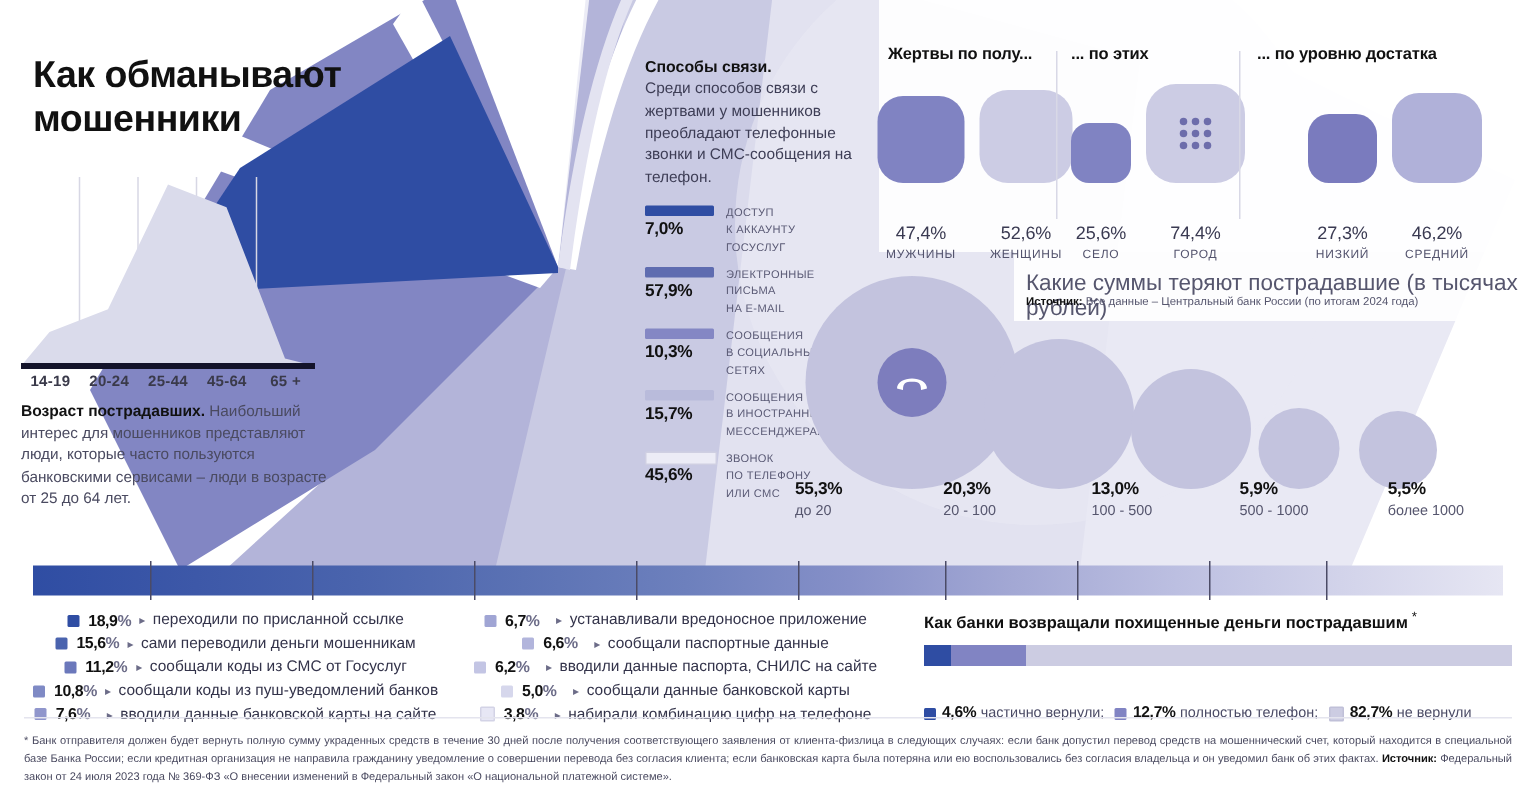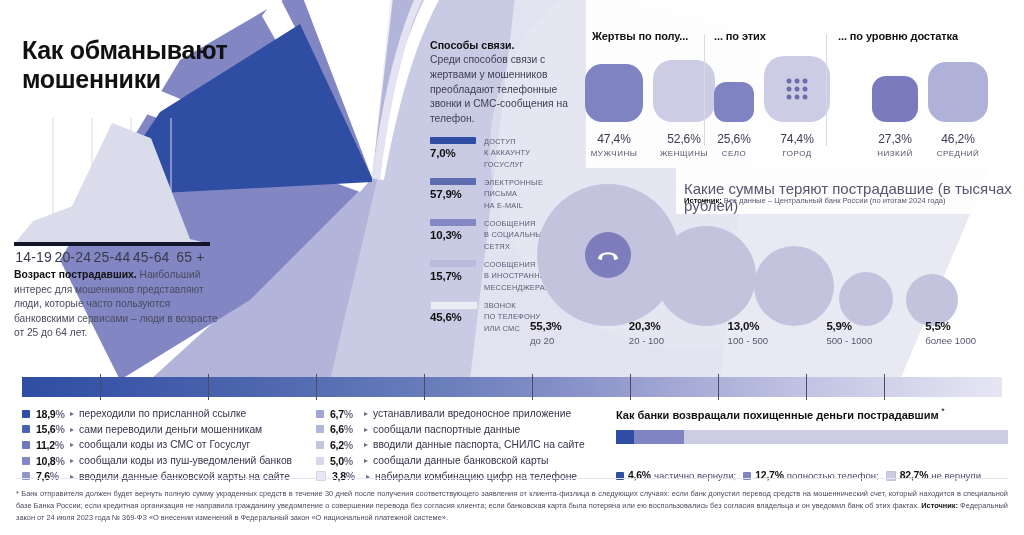--- a/index.html
+++ b/index.html
@@ -16,41 +16,41 @@
   .fan{position:absolute;left:0;top:0;width:1024px;height:380px;pointer-events:none;}
 
   
   .title{position:absolute;left:22px;top:36px;width:270px;
     font-size:25px;font-weight:bold;line-height:1.14;letter-spacing:-0.3px;color:#111;}
 
   
   .agechart{position:absolute;left:14px;top:118px;width:196px;height:126px;}
   .age-axis{position:absolute;left:14px;top:242px;width:196px;height:4px;background:#13132a;}
   .age-ticks{position:absolute;left:14px;top:249px;width:196px;height:14px;display:flex;}
-  .age-ticks span{flex:1;text-align:center;font-size:14px;color:#3a3a4a;font-weight:normal;letter-spacing:0.2px;}
+  .age-ticks span{flex:1;text-align:center;font-size:10px;color:#3a3a4a;font-weight:bold;letter-spacing:0.2px;}
   .age-note{position:absolute;left:14px;top:268px;width:210px;font-size:10.2px;line-height:1.42;color:#4a4a60;}
   .age-note b{color:#111;font-size:10.4px;}
 
   
   .methods-head{position:absolute;left:430px;top:38px;width:152px;font-size:10.3px;line-height:1.43;color:#3d3d55;}
   .methods-head b{color:#111;display:block;font-size:10.6px;}
   .legend{position:absolute;left:430px;top:137px;width:160px;}
   .lg-row{position:relative;height:41px;}
   .lg-swatch{position:absolute;left:0;top:0;width:46px;height:7px;border-radius:1px;}
   .lg-pct{position:absolute;left:0;top:10px;font-size:11.5px;font-weight:bold;color:#111;letter-spacing:-0.2px;}
   .lg-label{position:absolute;left:54px;top:-1px;width:105px;font-size:7.4px;line-height:1.52;
     color:#5a5a75;letter-spacing:0.25px;text-transform:uppercase;}
 
   
   .panel{position:absolute;top:30px;}
   .panel-title{font-size:11px;font-weight:bold;color:#111;margin:0 0 10px 2px;letter-spacing:-0.1px;}
   .panel-row{display:flex;align-items:flex-end;gap:10px;}
   .pcell{text-align:center;}
   .pshape{border-radius:16px;margin:0 auto;position:relative;}
-  .ppct{font-size:12px;color:#3a3a52;margin-top:10px;letter-spacing:-0.1px;}
+  .ppct{font-size:12px;color:#3a3a52;margin-top:26px;letter-spacing:-0.1px;}
   .plab{font-size:8px;color:#53536d;margin-top:3px;letter-spacing:0.5px;text-transform:uppercase;}
   .divider{position:absolute;top:34px;width:1px;height:112px;background:#d8d8e6;}
   .dotgrid{position:absolute;left:50%;top:50%;transform:translate(-50%,-50%);
     display:grid;grid-template-columns:repeat(3,5px);grid-template-rows:repeat(3,5px);gap:3px;}
   .dotgrid i{width:5px;height:5px;border-radius:50%;background:#6d6dab;display:block;}
 
   
   .amt-title{position:absolute;left:684px;top:180px;font-size:15px;font-weight:bold;color:#111;}
   .amt-title span{font-weight:normal;color:#56566e;}
   .amt-src{position:absolute;left:684px;top:196px;font-size:7.6px;color:#56566e;}
@@ -62,21 +62,21 @@
   .amt-cell{flex:1;text-align:left;}
   .amt-pct{font-size:11.5px;font-weight:bold;color:#111;letter-spacing:-0.2px;}
   .amt-rng{font-size:9.6px;color:#56566e;margin-top:3px;}
 
   
   .gradbar{position:absolute;left:22px;top:377px;width:980px;height:20px;}
   .gradbar .tick{position:absolute;top:-3px;width:1px;height:26px;background:#4b4b66;}
 
   
   .blist{position:absolute;top:406px;}
-  .brow{display:flex;align-items:center;height:15.6px;}
+  .brow{display:flex;align-items:center;height:15.6px;justify-content:center;}
   .bsq{width:8px;height:8px;border-radius:1px;flex:none;margin-right:6px;}
   .bpct{font-size:10.6px;font-weight:bold;color:#111;width:34px;flex:none;letter-spacing:-0.3px;}
   .bpct em{font-style:normal;color:#6c6c88;font-weight:bold;}
   .barrow{color:#6c6c88;font-size:8px;margin:0 5px 0 0;flex:none;}
   .btxt{font-size:10.3px;color:#33334a;white-space:nowrap;}
 
   
   .banks-title{position:absolute;left:616px;top:406px;font-size:11px;font-weight:bold;color:#111;}
   .banks-title sup{font-weight:normal;font-size:9px;}
   .banksbar{position:absolute;left:616px;top:430px;width:392px;height:14px;background:#ccccE2;}

